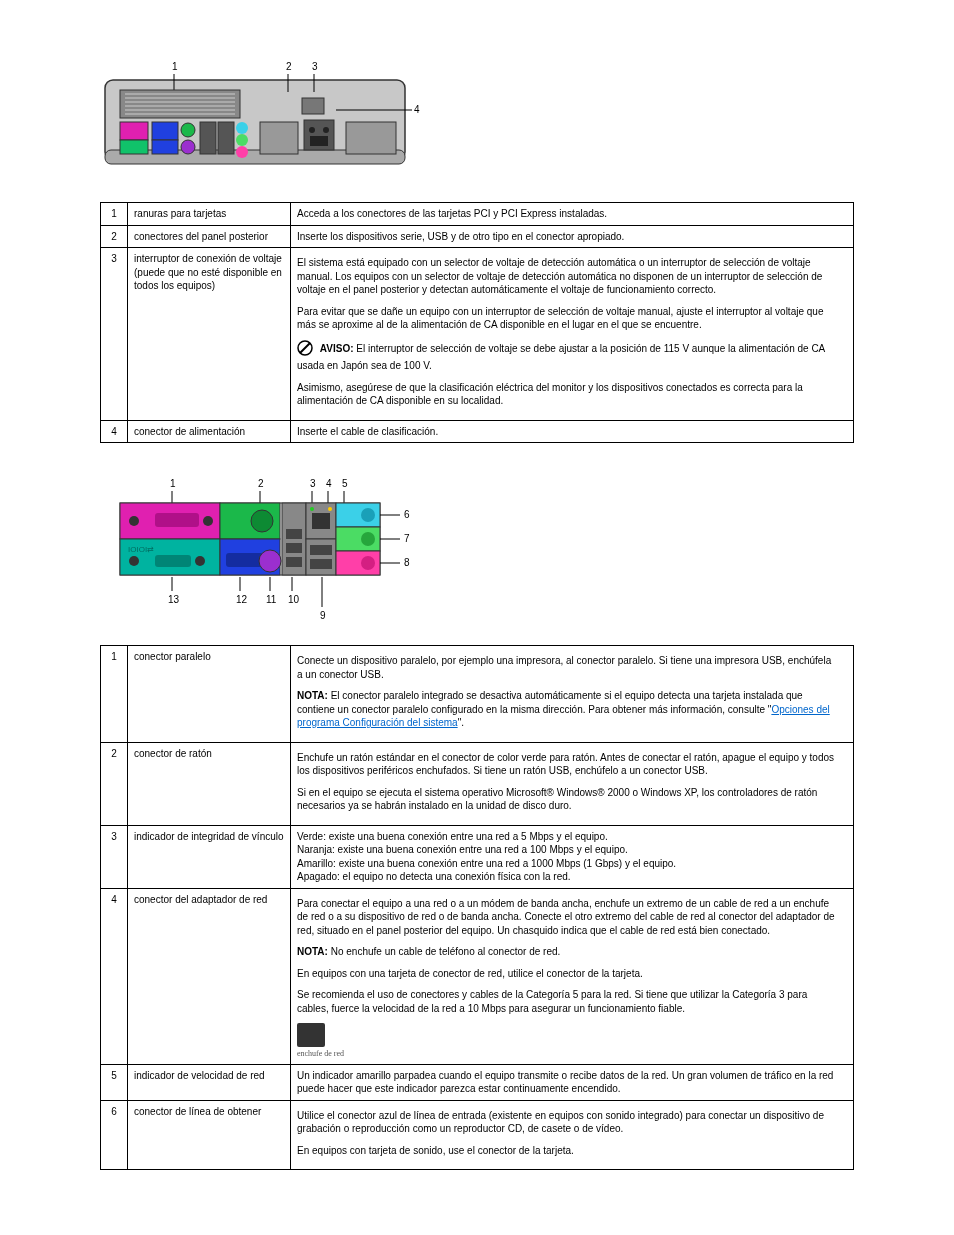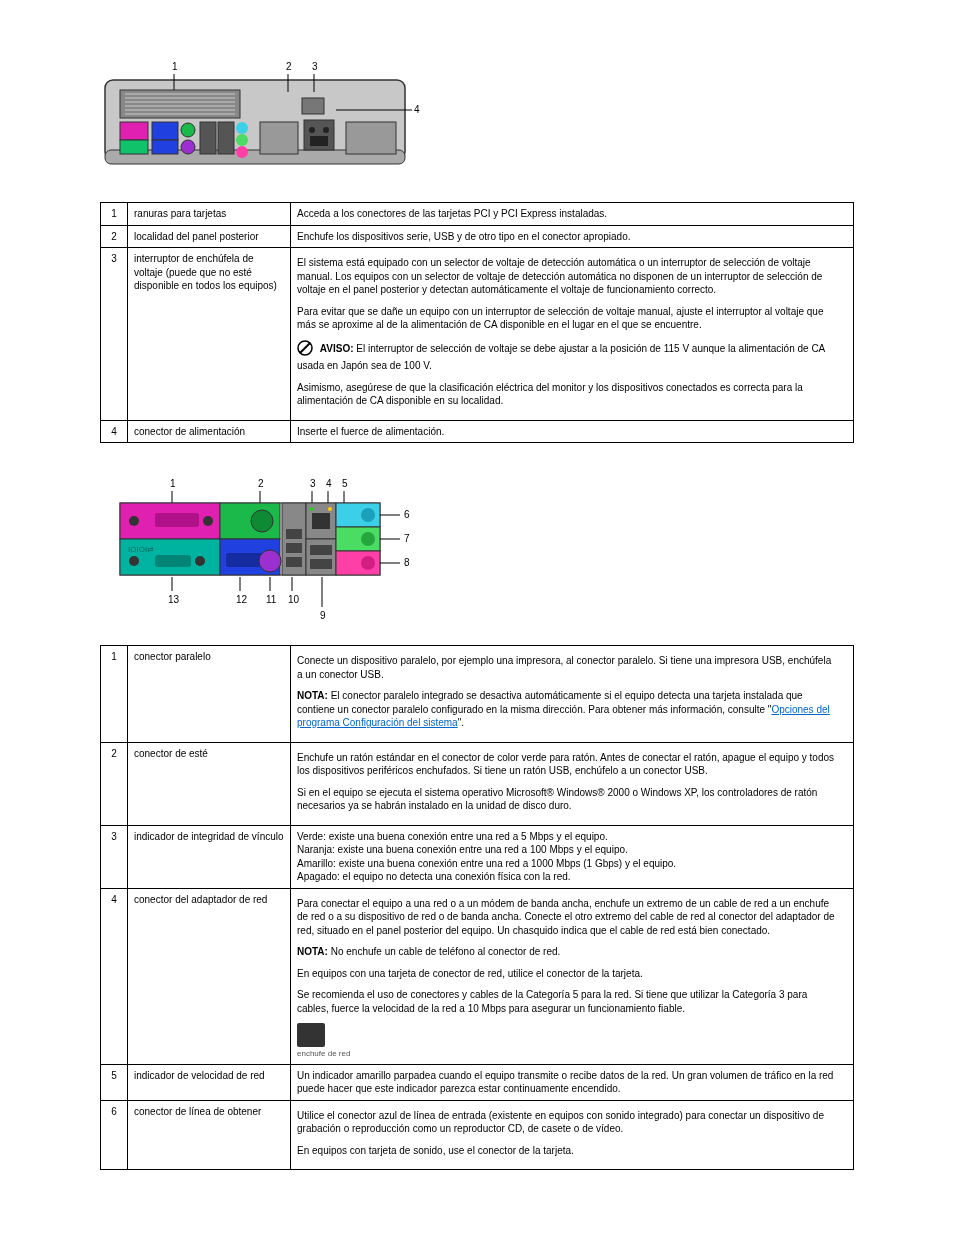--- a/index.html
+++ b/index.html
@@ -39,20 +39,21 @@
     text-decoration: underline;
     cursor: pointer;
   }
   .notice-icon {
     display: inline-block;
     vertical-align: middle;
     margin-right: 4px;
   }
   .net-icon {
     margin-top: 6px;
+    font-family: Liberation Serif, serif;
   }
   .net-icon-body {
     width: 28px;
     height: 24px;
     background: #333;
     border-radius: 2px;
     position: relative;
   }
   .net-icon-label {
     font-size: 8px;
@@ -120,46 +121,46 @@
 
 <table class="data">
   <tbody>
       <tr>
     <td class="num">1</td>
     <td class="label">ranuras para tarjetas</td>
     <td>Acceda a los conectores de las tarjetas PCI y PCI Express instaladas.</td>
   </tr>
   <tr>
     <td class="num">2</td>
-    <td class="label">localidad del panel posterior</td>
-    <td>Enchufe los dispositivos serie, USB y de otro tipo en el conector apropiado.</td>
+    <td class="label">conectores del panel posterior</td>
+    <td>Inserte los dispositivos serie, USB y de otro tipo en el conector apropiado.</td>
   </tr>
   <tr>
     <td class="num">3</td>
-    <td class="label">interruptor de enchúfela de voltaje (puede que no esté disponible en todos los equipos)</td>
+    <td class="label">interruptor de conexión de voltaje (puede que no esté disponible en todos los equipos)</td>
     <td>
       <p>El sistema está equipado con un selector de voltaje de detección automática o un interruptor de selección de voltaje manual. Los equipos con un selector de voltaje de detección automática no disponen de un interruptor de selección de voltaje en el panel posterior y detectan automáticamente el voltaje de funcionamiento correcto.</p>
       <p>Para evitar que se dañe un equipo con un interruptor de selección de voltaje manual, ajuste el interruptor al voltaje que más se aproxime al de la alimentación de CA disponible en el lugar en el que se encuentre.</p>
       <p>
         <span class="notice-icon">
           <svg width="16" height="16">
                 <circle cx="8" cy="8" r="7" fill="#fff" stroke="#000" stroke-width="1.5"></circle>
                 <line x1="3" y1="13" x2="13" y2="3" stroke="#000" stroke-width="2"></line>
               </svg>
         </span>
         <b>AVISO:</b>
         <span>El interruptor de selección de voltaje se debe ajustar a la posición de 115 V aunque la alimentación de CA usada en Japón sea de 100 V.</span>
       </p>
       <p>Asimismo, asegúrese de que la clasificación eléctrica del monitor y los dispositivos conectados es correcta para la alimentación de CA disponible en su localidad.</p>
     </td>
   </tr>
   <tr>
     <td class="num">4</td>
     <td class="label">conector de alimentación</td>
-    <td>Inserte el fuerce de alimentación.</td>
+    <td>Inserte el cable de clasificación.</td>
   </tr>
 </tbody>
   </table>
 
 <div class="diagram-area">
   <svg width="320" height="150" viewBox="0 0 320 150">
 
     <text x="70" y="14" font-size="10">1</text>
       <line x1="72" y1="18" x2="72" y2="30" stroke="#000"></line>
     <text x="158" y="14" font-size="10">2</text>
@@ -243,21 +244,21 @@
       <p>Conecte un dispositivo paralelo, por ejemplo una impresora, al conector paralelo. Si tiene una impresora USB, enchúfela a un conector USB.</p>
       <p>
         <b>NOTA:</b>
         <span>El conector paralelo integrado se desactiva automáticamente si el equipo detecta una tarjeta instalada que contiene un conector paralelo configurado en la misma dirección. Para obtener más información, consulte "</span><span class="link">Opciones del programa Configuración del sistema</span><span>".</span>
       </p>
     </td>
   </tr>
 
   <tr>
     <td class="num">2</td>
-    <td class="label">conector de esté</td>
+    <td class="label">conector de ratón</td>
     <td>
       <p>Enchufe un ratón estándar en el conector de color verde para ratón. Antes de conectar el ratón, apague el equipo y todos los dispositivos periféricos enchufados. Si tiene un ratón USB, enchúfelo a un conector USB.</p>
       <p>
         <span>Si en el equipo se ejecuta el sistema operativo Microsoft</span><span>®</span><span> Windows</span><span>®</span><span> 2000 o Windows XP, los controladores de ratón necesarios ya se habrán instalado en la unidad de disco duro.</span>
       </p>
     </td>
   </tr>
 
   <tr>
     <td class="num">3</td>

